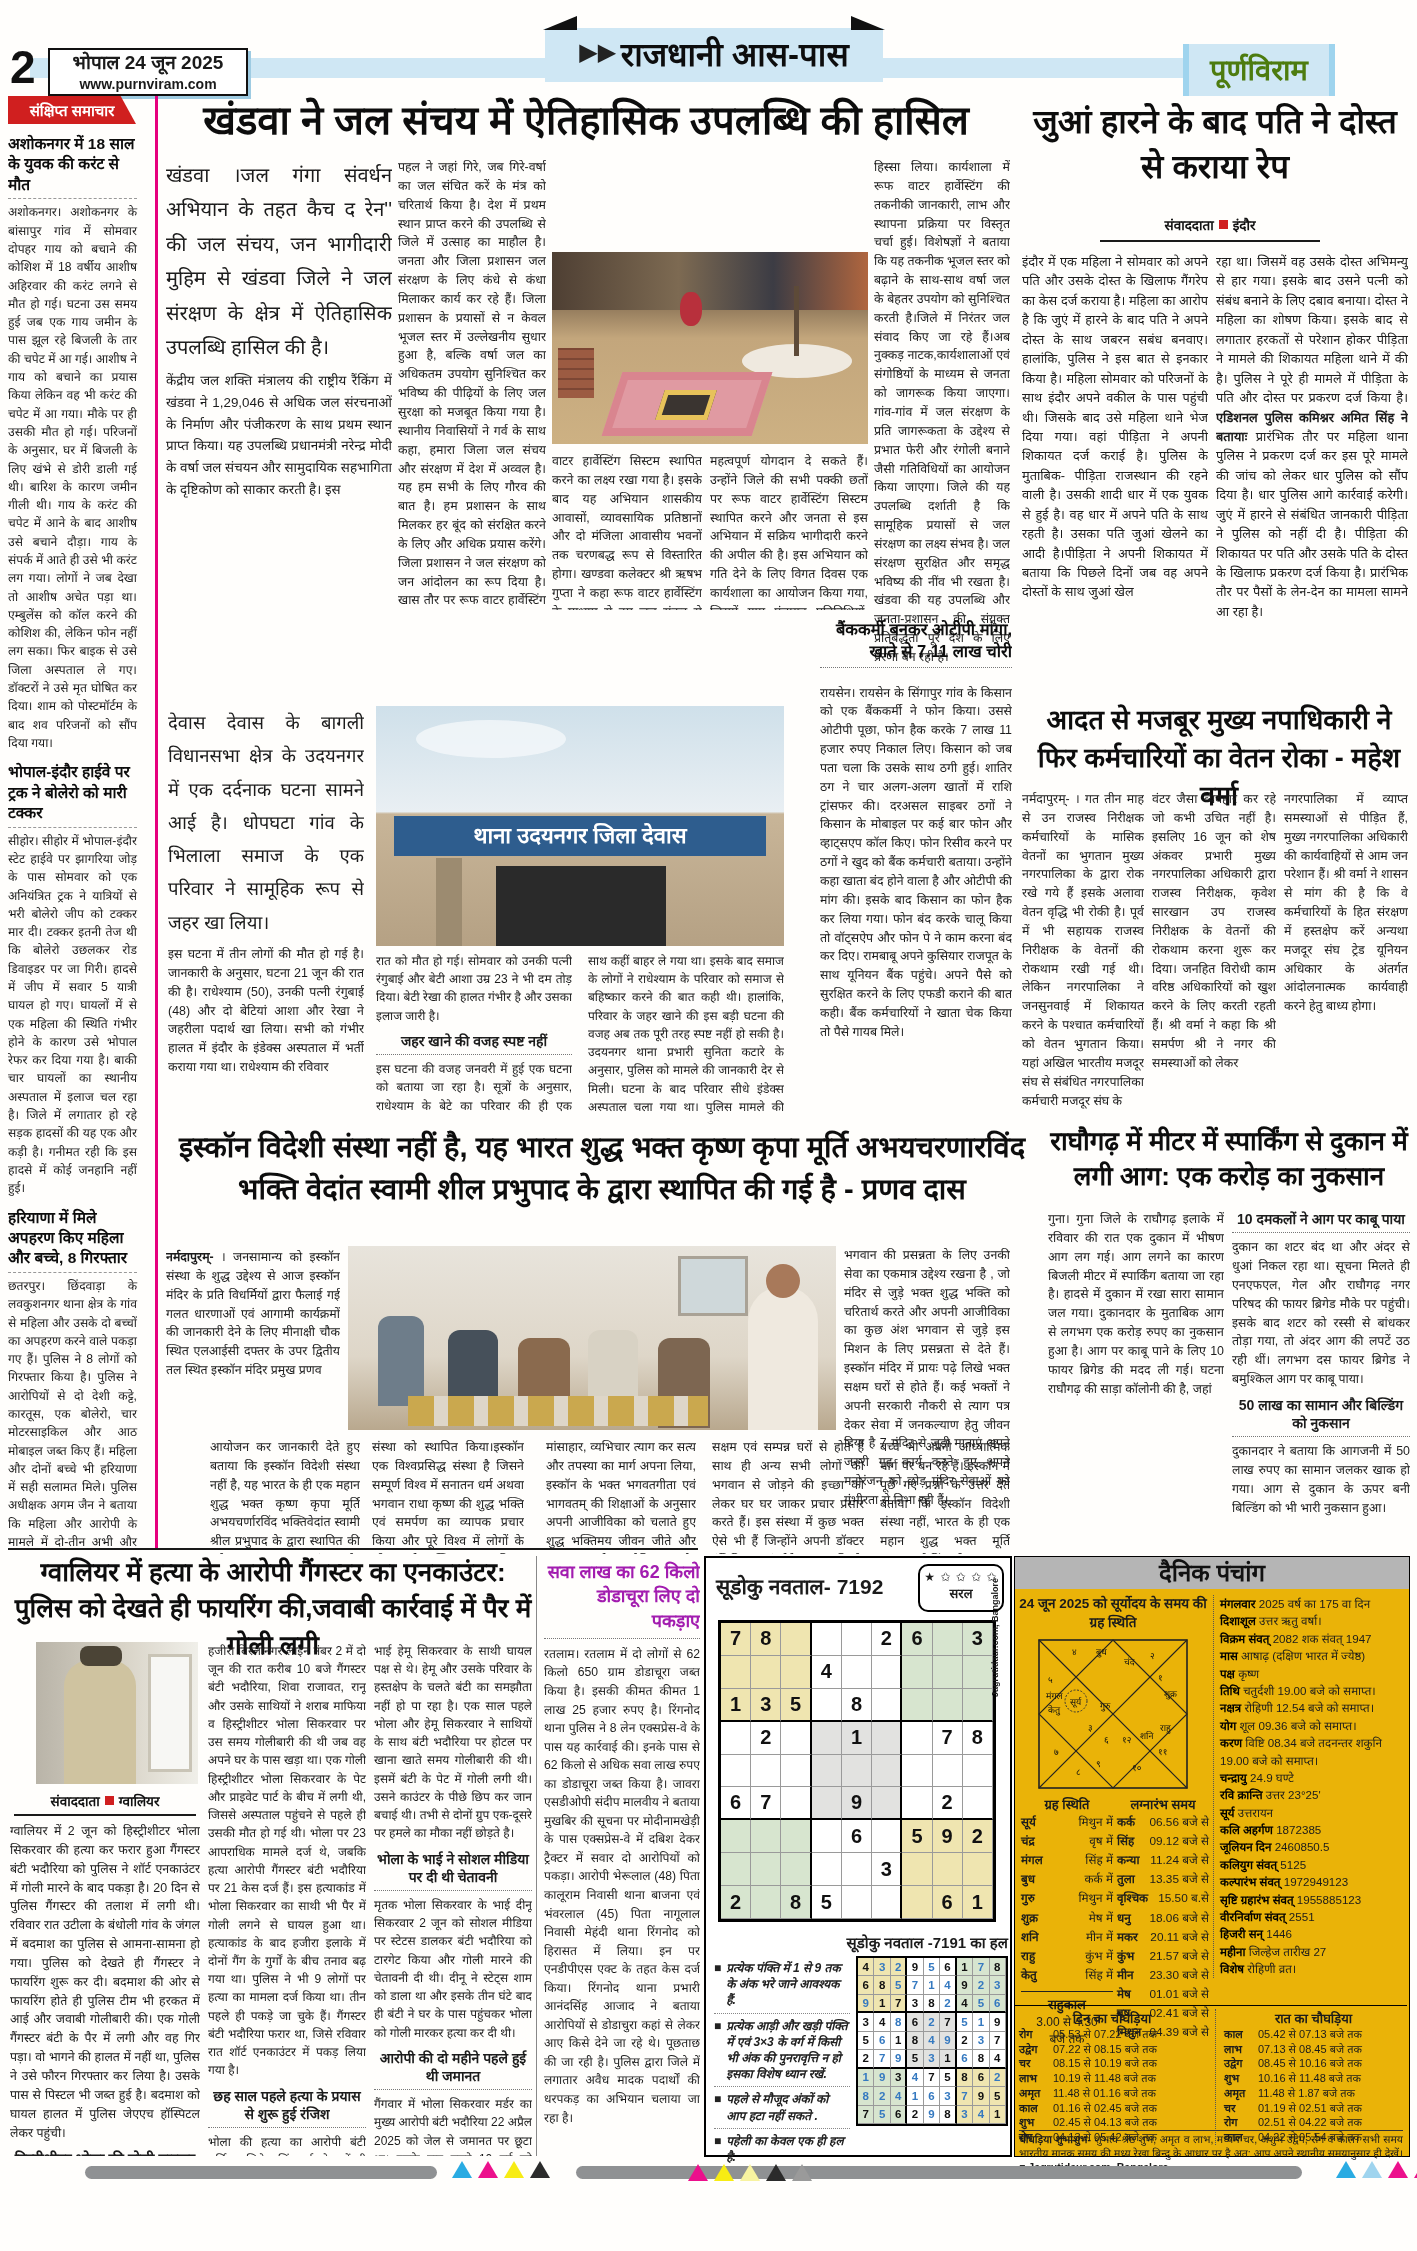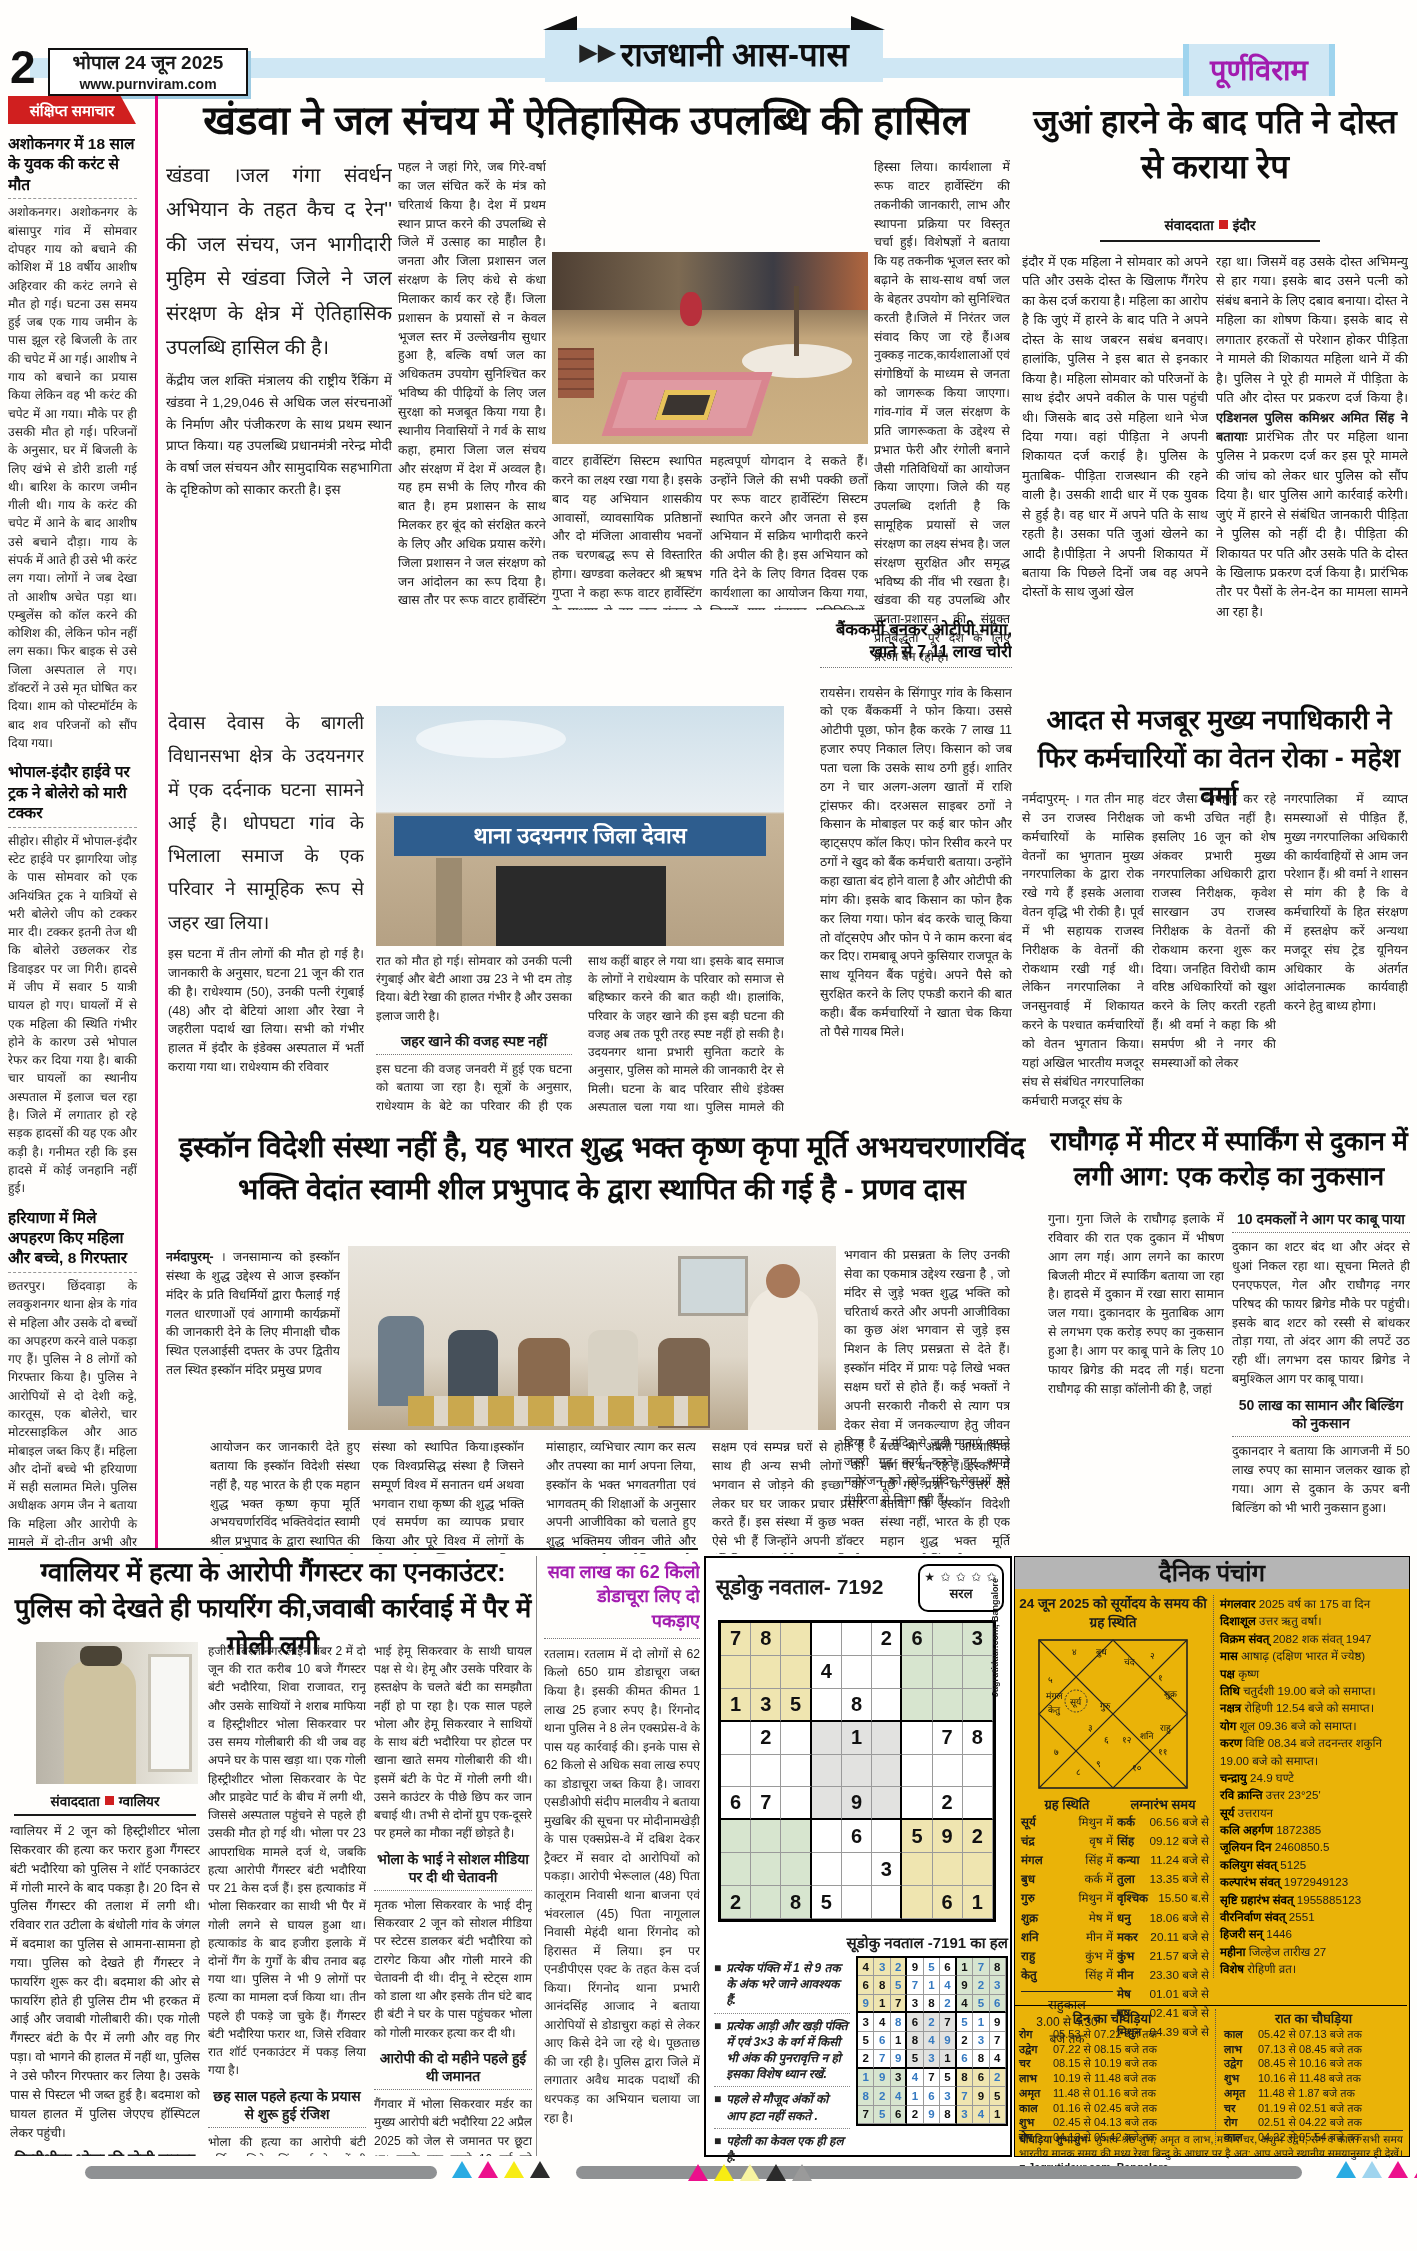--- a/index.html
+++ b/index.html
@@ -63,21 +63,21 @@
     <div style="font-size:19px;font-weight:700;line-height:1.3;margin-top:1px;">भोपाल 24 जून 2025</div>
     <div style="font-size:14px;font-weight:700;line-height:1.2;">www.purnviram.com</div>
   </div>
   <div class="bluebox" style="left:545px;top:28px;width:338px;height:54px;text-align:center;">
     <div class="wedge" style="left:-2px;top:-12px;border-right:34px solid #111;border-top:14px solid transparent;"></div>
     <div class="wedge" style="right:-2px;top:-12px;border-left:34px solid #111;border-top:14px solid transparent;position:absolute;"></div>
     <span style="font-size:24px;font-weight:700;color:#222;vertical-align:6px;">▶▶</span>
     <span style="font-size:33px;font-weight:700;color:#0d0d0d;line-height:54px;">राजधानी आस-पास</span>
   </div>
   <div class="bluebox" style="left:1183px;top:44px;width:152px;height:52px;border-left:6px solid #9fd4ee;border-right:6px solid #9fd4ee;text-align:center;">
-    <span style="font-size:29px;font-weight:700;line-height:52px;color:#a21caf;">पूर्णविराम</span>
+    <span style="font-size:29px;font-weight:700;line-height:52px;color:#4d7c0f;">पूर्णविराम</span>
   </div>
 
   <div class="rail">
     <div class="banner-red">संक्षिप्त समाचार</div>
     <h3>अशोकनगर में 18 साल के युवक की करंट से मौत</h3>
     <p>अशोकनगर। अशोकनगर के बांसापुर गांव में सोमवार दोपहर गाय को बचाने की कोशिश में 18 वर्षीय आशीष अहिरवार की करंट लगने से मौत हो गई। घटना उस समय हुई जब एक गाय जमीन के पास झूल रहे बिजली के तार की चपेट में आ गई। आशीष ने गाय को बचाने का प्रयास किया लेकिन वह भी करंट की चपेट में आ गया। मौके पर ही उसकी मौत हो गई। परिजनों के अनुसार, घर में बिजली के लिए खंभे से डोरी डाली गई थी। बारिश के कारण जमीन गीली थी। गाय के करंट की चपेट में आने के बाद आशीष उसे बचाने दौड़ा। गाय के संपर्क में आते ही उसे भी करंट लग गया। लोगों ने जब देखा तो आशीष अचेत पड़ा था। एम्बुलेंस को कॉल करने की कोशिश की, लेकिन फोन नहीं लग सका। फिर बाइक से उसे जिला अस्पताल ले गए। डॉक्टरों ने उसे मृत घोषित कर दिया। शाम को पोस्टमॉर्टम के बाद शव परिजनों को सौंप दिया गया।</p>
     <h3>भोपाल-इंदौर हाईवे पर ट्रक ने बोलेरो को मारी टक्कर</h3>
     <p>सीहोर। सीहोर में भोपाल-इंदौर स्टेट हाईवे पर झागरिया जोड़ के पास सोमवार को एक अनियंत्रित ट्रक ने यात्रियों से भरी बोलेरो जीप को टक्कर मार दी। टक्कर इतनी तेज थी कि बोलेरो उछलकर रोड डिवाइडर पर जा गिरी। हादसे में जीप में सवार 5 यात्री घायल हो गए। घायलों में से एक महिला की स्थिति गंभीर होने के कारण उसे भोपाल रेफर कर दिया गया है। बाकी चार घायलों का स्थानीय अस्पताल में इलाज चल रहा है। जिले में लगातार हो रहे सड़क हादसों की यह एक और कड़ी है। गनीमत रही कि इस हादसे में कोई जनहानि नहीं हुई।</p>
     <h3>हरियाणा में मिले अपहरण किए महिला और बच्चे, 8 गिरफ्तार</h3>
     <p>छतरपुर। छिंदवाड़ा के लवकुशनगर थाना क्षेत्र के गांव से महिला और उसके दो बच्चों का अपहरण करने वाले पकड़ा गए हैं। पुलिस ने 8 लोगों को गिरफ्तार किया है। पुलिस ने आरोपियों से दो देशी कट्टे, कारतूस, एक बोलेरो, चार मोटरसाइकिल और आठ मोबाइल जब्त किए हैं। महिला और दोनों बच्चे भी हरियाणा में सही सलामत मिले। पुलिस अधीक्षक अगम जैन ने बताया कि महिला और आरोपी के मामले में दो-तीन अभी और फरार हैं, जल्द ही उन्हें भी गिरफ्तार किया जाएगा। एसपी अगम जैन ने</p>
@@ -465,21 +465,21 @@
           <div class="grow">
             <b>राहु</b>
             <span>कुंभ में</span>
           </div>
           <div class="grow">
             <b>केतु</b>
             <span>सिंह में</span>
           </div>
         </div>
       <div style="border-top:1.5px solid #222;margin-top:6px;text-align:center;">
-        <div style="font-weight:400;font-size:13px;margin-top:3px;">राहुकाल</div>
+        <div style="font-weight:700;font-size:13px;margin-top:3px;">राहुकाल</div>
         <div style="font-size:12px;">3.00 से 4.30</div>
         <div style="font-size:12px;">बजे तक</div>
       </div>
     </div>
     <div class="abs" style="left:102px;top:238px;width:92px;">
       <div class="pan-sec-title">लग्नारंभ समय</div>
       <div id="lagna-rows">
           <div class="grow">
             <b>कर्क</b>
             <span>06.56 बजे से</span>

